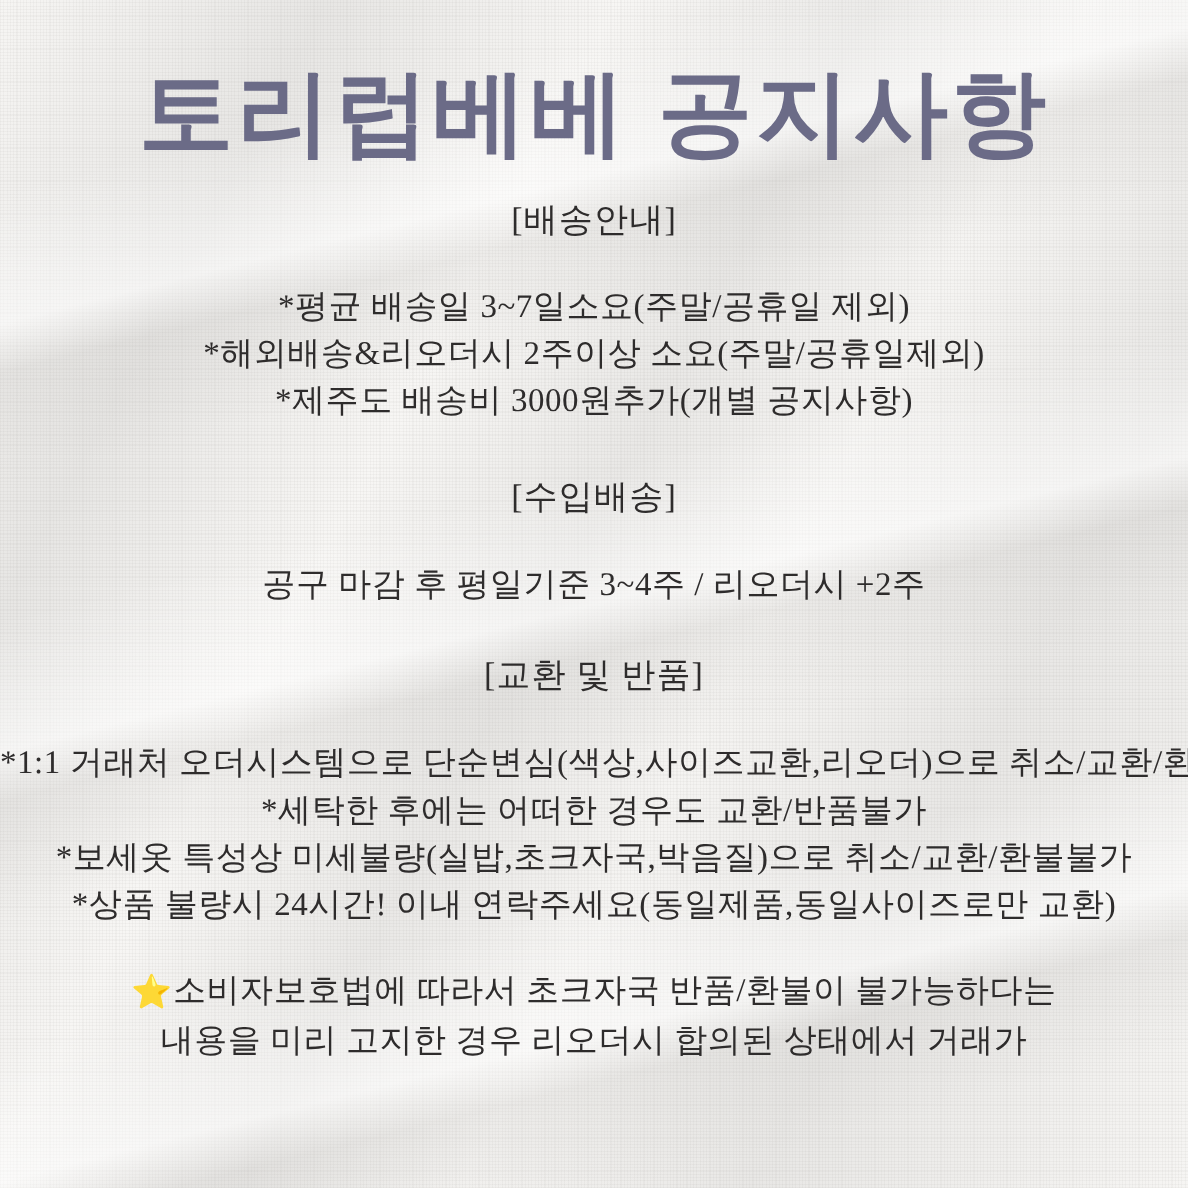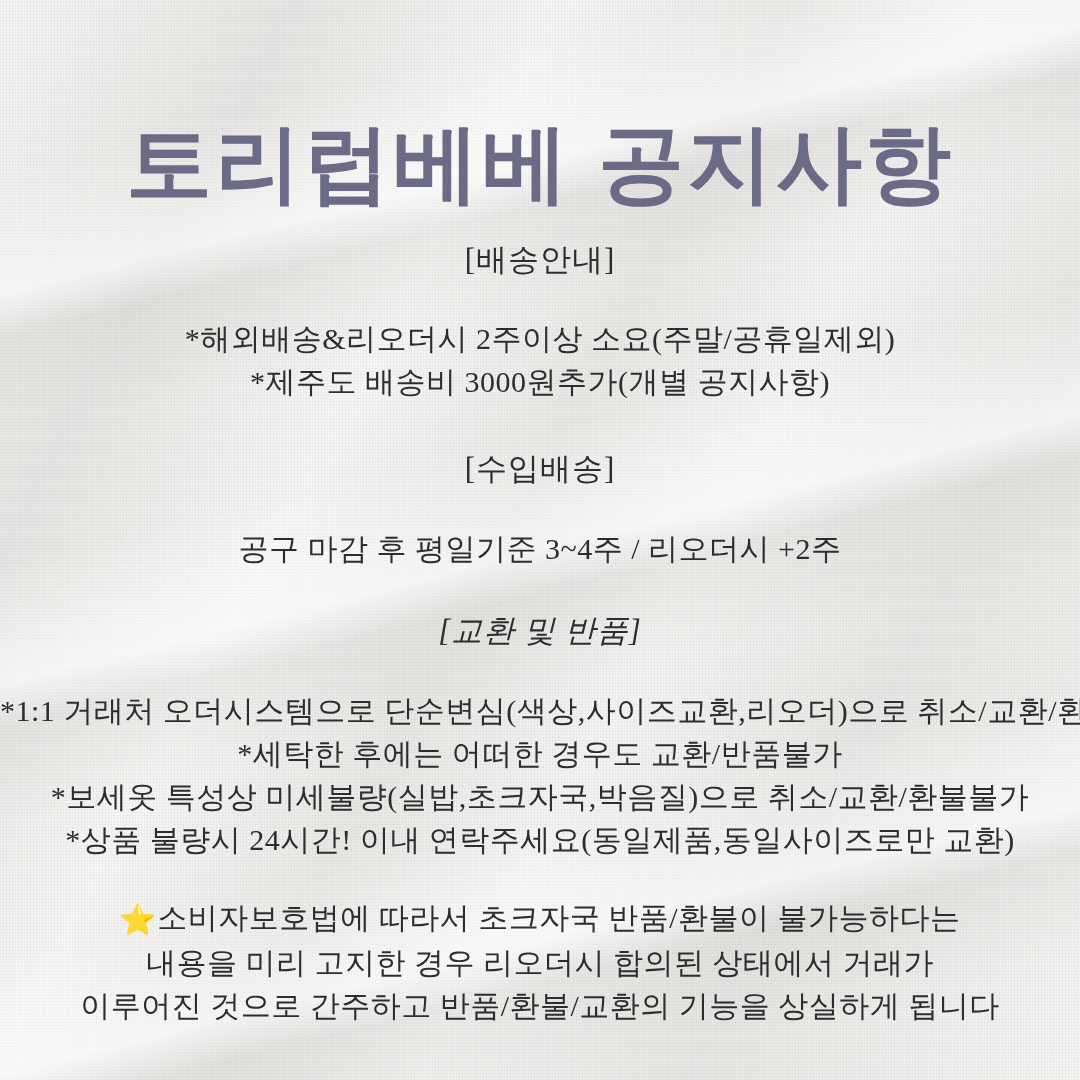--- a/index.html
+++ b/index.html
@@ -24,21 +24,21 @@
       repeating-linear-gradient(90deg, rgba(120,115,110,0.05) 0px, rgba(120,115,110,0.05) 1px, transparent 1px, transparent 3px),
       linear-gradient(118deg,
         #f6f5f3 0%,
         #e7e6e4 18%,
         #f7f6f4 34%,
         #e9e8e6 48%,
         #f5f4f2 60%,
         #e8e7e5 76%,
         #f6f5f3 100%);
     text-align: center;
-    padding-top: 116px;
+    padding-top: 56px;
   }
   
   .fold {
     position: absolute;
     left: -200px;
     width: 1500px;
     height: 260px;
     pointer-events: none;
     transform: rotate(-14deg);
     background: linear-gradient(180deg,
@@ -64,21 +64,21 @@
   }
 
   .sec-header {
     font-size: 31px;
     line-height: 44px;
     color: #2e2c2c;
     letter-spacing: 1px;
   }
   .sec-header.h1 { margin-top: 27px; font-family: Liberation Serif, serif; }
   .sec-header.h2 { margin-top: 44px; }
-  .sec-header.h3 { margin-top: 39px; font-style: italic; }
+  .sec-header.h3 { margin-top: 39px; }
 
   .lines { margin-top: 35px; }
   .lines.l2 { margin-top: 36px; }
   .lines.l3 { margin-top: 36px; }
 
   .line {
     margin: 0;
     font-size: 30px;
     line-height: 43px;
     color: #2e2c2c;
@@ -101,20 +101,21 @@
   <div class="fold fold-2"></div>
   <div class="fold fold-3"></div>
 
   <div class="content">
 
     <h1 class="title">토리럽베베 공지사항</h1>
 
     <div>
       <div class="sec-header h1">[배송안내]</div>
       <div class="lines">
+        <p class="line">*평균 배송일 3~7일소요(주말/공휴일 제외)</p>
         <p class="line">*해외배송&amp;리오더시 2주이상 소요(주말/공휴일제외)</p>
         <p class="line">*제주도 배송비 3000원추가(개별 공지사항)</p>
       </div>
     </div>
 
     <div>
       <div class="sec-header h2">[수입배송]</div>
       <div class="lines l2">
         <p class="line">공구 마감 후 평일기준 3~4주 / 리오더시 +2주</p>
       </div>
@@ -126,17 +127,16 @@
         <p class="line">*1:1 거래처 오더시스템으로 단순변심(색상,사이즈교환,리오더)으로 취소/교환/환불불가</p>
         <p class="line">*세탁한 후에는 어떠한 경우도 교환/반품불가</p>
         <p class="line">*보세옷 특성상 미세불량(실밥,초크자국,박음질)으로 취소/교환/환불불가</p>
         <p class="line">*상품 불량시 24시간! 이내 연락주세요(동일제품,동일사이즈로만 교환)</p>
       </div>
     </div>
 
     <div class="footer-notice">
       <p class="line"><span class="star">⭐</span><span>소비자보호법에 따라서 초크자국 반품/환불이 불가능하다는</span></p>
       <p class="line">내용을 미리 고지한 경우 리오더시 합의된 상태에서 거래가</p>
-      <p class="line">이루어진 것으로 간주하고 반품/환불/교환의 기능을 상실하게 됩니다</p>
     </div>
 
   </div>
 </div>
 
 </body></html>

